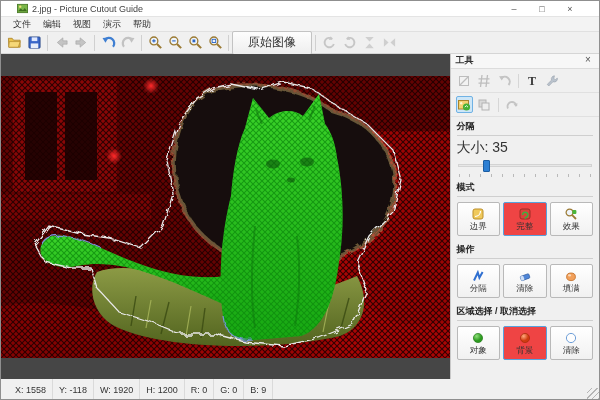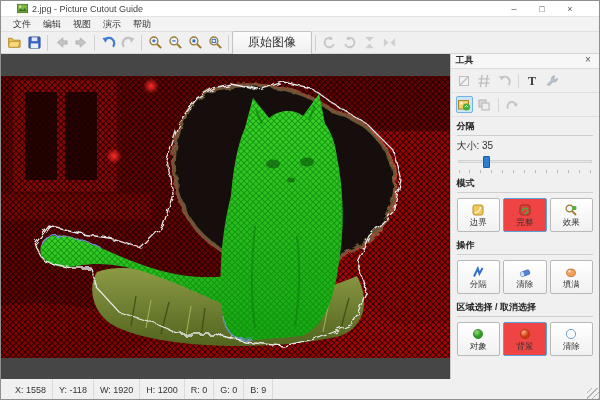--- a/index.html
+++ b/index.html
@@ -31,21 +31,21 @@
   .panel-close{font-size:10px;color:#555;width:12px;text-align:center;}
   .icorow{display:flex;align-items:center;gap:3px;padding:3px 5px;}
   .icorow.b{border-bottom:1px solid #e0e0e0;}
   .pico{width:17px;height:17px;display:flex;align-items:center;justify-content:center;border:1px solid transparent;border-radius:2px;}
   .pico svg{width:14px;height:14px;}
   .pico.sel{background:#cde6f7;border-color:#70b2e4;}
   .psep{width:1px;height:14px;background:#d6d6d6;margin:0 2px;}
   .tglyph{font-family:"Liberation Serif",serif;font-weight:bold;font-size:12px;color:#3a3a3a;line-height:1;}
   .section{padding:3px 6px 0 6px;}
   .sec-title{font-weight:bold;font-size:9px;color:#222;border-bottom:1px solid #cfcfcf;padding-bottom:2px;margin-bottom:3px;}
-  .size-label{font-size:10px;color:#333;margin:1px 0 3px 0;}
+  .size-label{font-size:14px;color:#333;margin:1px 0 3px 0;}
   .slider{position:relative;height:14px;margin:0 1px;}
   .slider .track{position:absolute;left:0;right:0;top:4px;height:3px;background:#e7e7e7;border:1px solid #d3d3d3;}
   .slider .handle{position:absolute;top:0;left:19%;width:7px;height:12px;background:#2d7fd3;border:1px solid #1c5da2;border-radius:1px;}
   .ticks{display:flex;justify-content:space-between;padding:0 2px;height:4px;}
   .ticks i{width:1px;height:3px;background:#b9b9b9;}
   .btnrow{display:flex;gap:3px;padding:2px 0 4px 0;}
   .pbtn{flex:1;height:34px;border:1px solid #b9b9b9;border-radius:2px;background:linear-gradient(#fff,#f1f1f1);display:flex;flex-direction:column;align-items:center;justify-content:center;gap:1px;}
   .pbtn svg{width:14px;height:14px;}
   .pbtn .lbl{font-size:8.5px;color:#333;line-height:1;font-family:Liberation Serif, serif;}
   .pbtn.sel{background:#ef4444;border-color:#57a2dd;}

